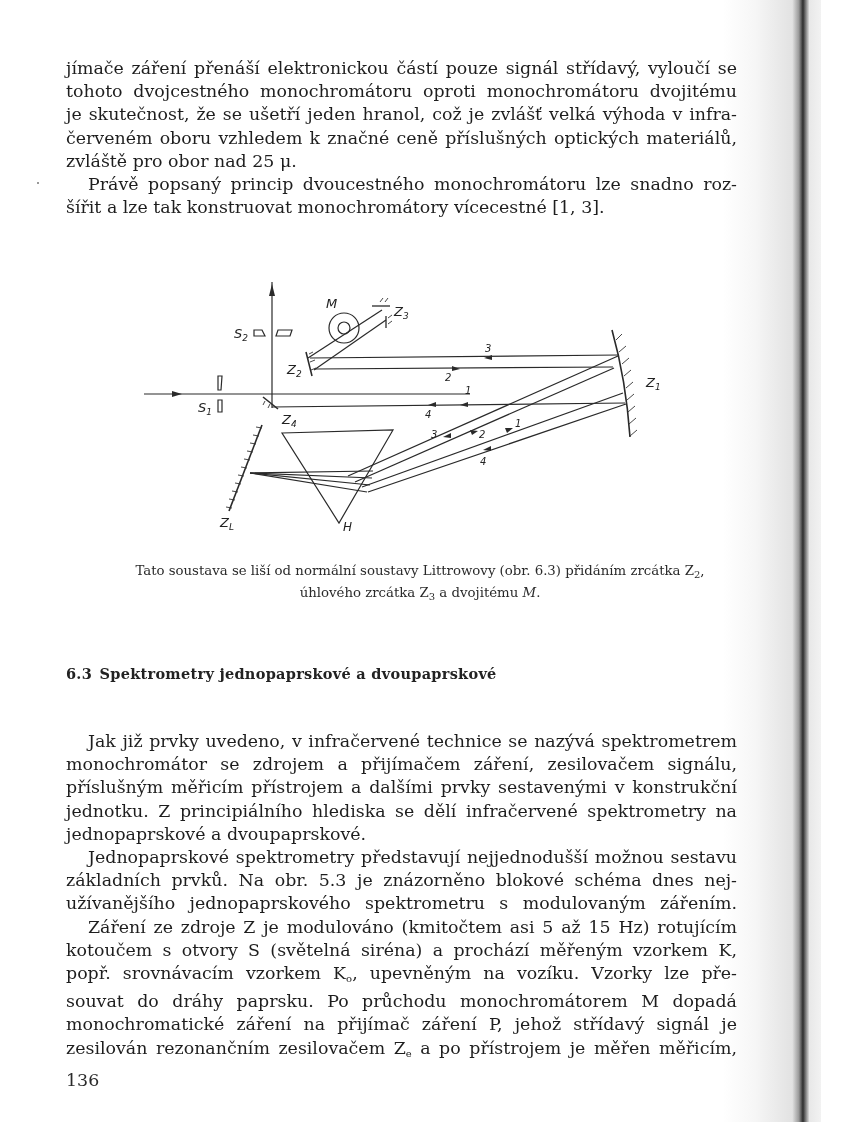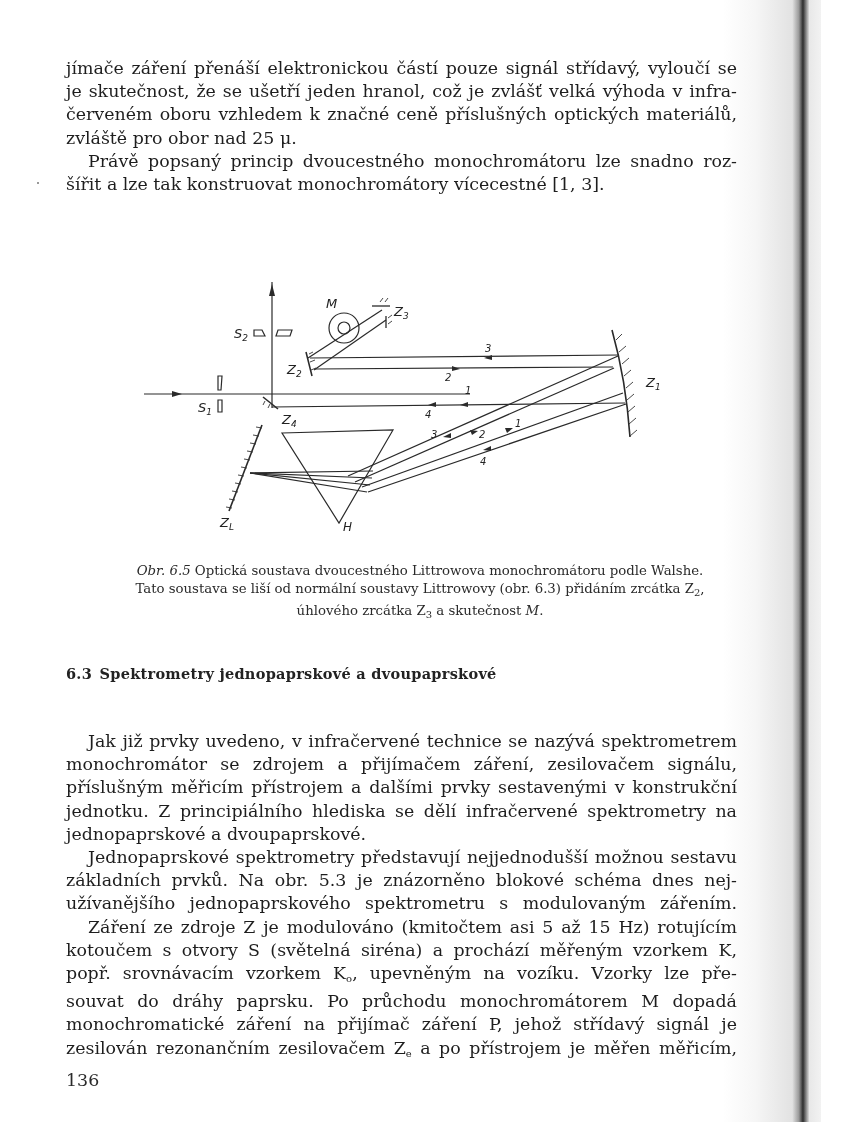--- a/index.html
+++ b/index.html
@@ -52,20 +52,21 @@
 </style>
 </head>
 <body>
 
 <div class="page">
 
   <span class="dot-mark"></span>
 
   <div class="text-block" id="para1">
     <span class="line">jímače záření přenáší elektronickou částí pouze signál střídavý, vyloučí se</span>
+    <span class="line">tohoto dvojcestného monochromátoru oproti monochromátoru dvojitému</span>
     <span class="line">je skutečnost, že se ušetří jeden hranol, což je zvlášť velká výhoda v infra-</span>
     <span class="line">červeném oboru vzhledem k značné ceně příslušných optických materiálů,</span>
     <span class="line last">zvláště pro obor nad 25 μ.</span>
     <span class="line indent">Právě popsaný princip dvoucestného monochromátoru lze snadno roz-</span>
     <span class="line last">šířit a lze tak konstruovat monochromátory vícecestné [1, 3].</span>
   </div>
 
   <svg class="diagram" viewBox="140 280 520 260" width="520" height="260" xmlns="http://www.w3.org/2000/svg">
     <defs>
       <pattern id="hatch" width="4" height="4" patternUnits="userSpaceOnUse" patternTransform="rotate(45)">
@@ -178,23 +179,22 @@
       <text x="465" y="394" font-size="10">1</text>
       <text x="425" y="418" font-size="10">4</text>
       <text x="431" y="438" font-size="10">3</text>
       <text x="479" y="438" font-size="10">2</text>
       <text x="515" y="427" font-size="10">1</text>
       <text x="480" y="465" font-size="10">4</text>
     </g>
   </svg>
 
   <div class="caption">
-    <span class="line"><i>Obr. 6.5</i> <span>Optická soustava dvoucestného Littrowova monochromátoru podle Walshe.</span></span>
     <span class="line"><span>Tato soustava se liší od normální soustavy Littrowovy (obr. 6.3) přidáním zrcátka Z</span><span class="sub">2</span><span>,</span></span>
-    <span class="line"><span>úhlového zrcátka Z</span><span class="sub">3</span><span> a skutečnost </span><i>M</i><span>.</span></span>
+    <span class="line"><span>úhlového zrcátka Z</span><span class="sub">3</span><span> a dvojitému </span><i>M</i><span>.</span></span>
   </div>
 
   <div class="heading">
     <span class="num">6.3</span><span>Spektrometry jednopaprskové a dvoupaprskové</span>
   </div>
 
   <div class="text-block" id="para3">
     <span class="line indent">Jak již prvky uvedeno, v infračervené technice se nazývá spektrometrem</span>
     <span class="line">monochromátor se zdrojem a přijímačem záření, zesilovačem signálu,</span>
     <span class="line">příslušným měřicím přístrojem a dalšími prvky sestavenými v konstrukční</span>

